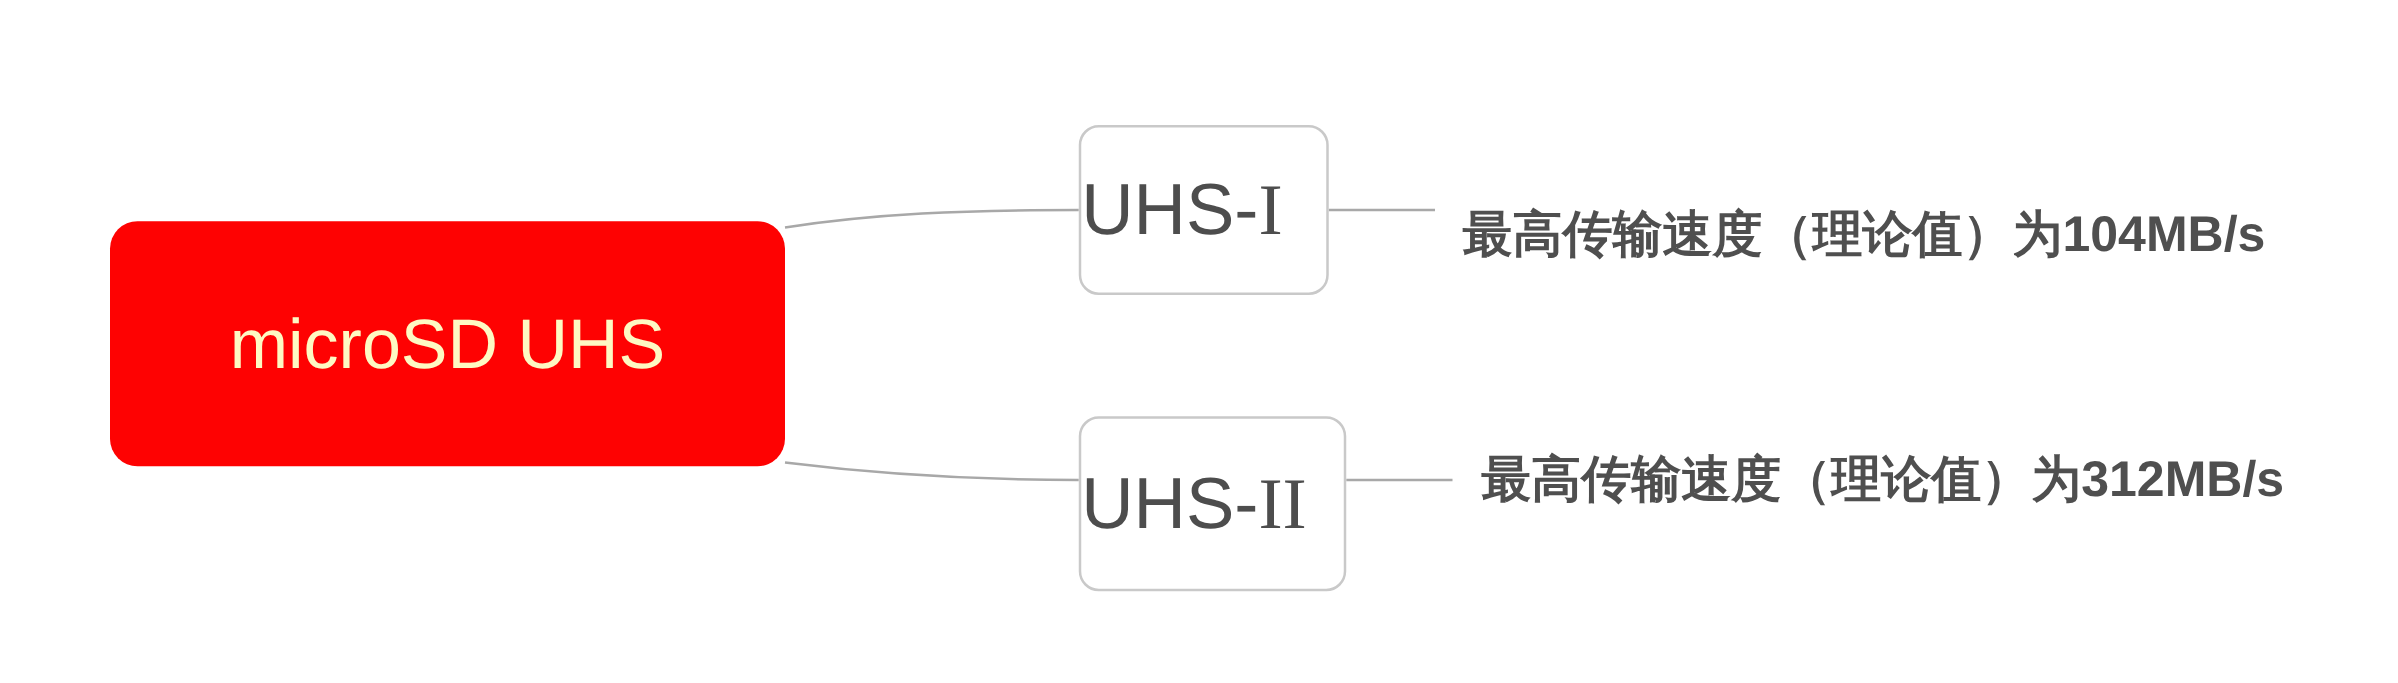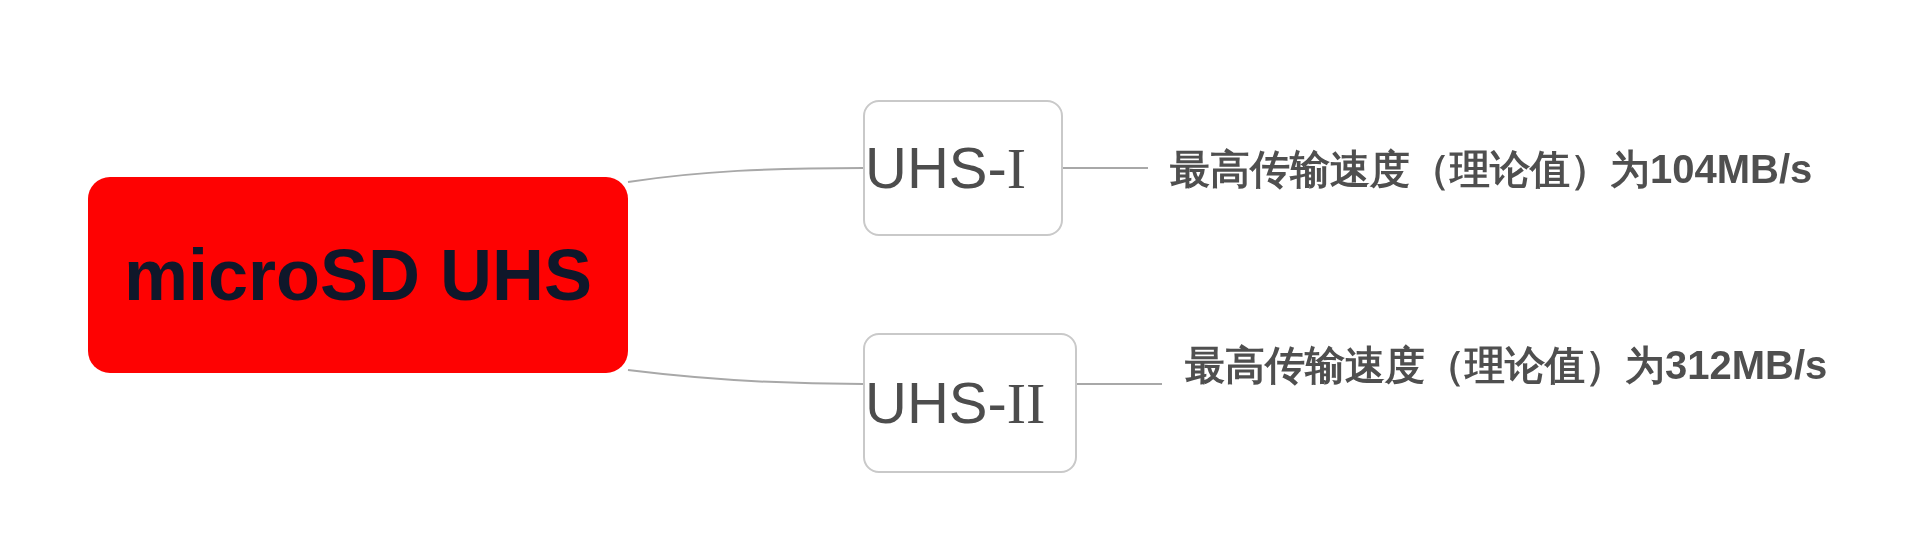--- a/index.html
+++ b/index.html
@@ -35,23 +35,23 @@
     width: 540px;
     height: 196px;
     background: #fe0202;
     border-radius: 22px;
     display: flex;
     align-items: center;
     justify-content: center;
     cursor: pointer;
   }
   .root-node .label {
-    color: #0f172a;
-    font-size: 72px;
-    font-weight: 700;
+    color: #fef9c3;
+    font-size: 56px;
+    font-weight: 400;
     line-height: 1;
     white-space: nowrap;
   }
   .branch-node {
     position: absolute;
     background: #ffffff;
     border: 2px solid #c9c9c9;
     border-radius: 16px;
     box-sizing: border-box;
     display: flex;
@@ -83,20 +83,21 @@
   }
   .detail-text {
     position: absolute;
     transform: translateY(-50%);
     color: #4f4f4f;
     font-size: 40px;
     font-weight: 700;
     line-height: 1;
     white-space: nowrap;
     cursor: default;
+    margin-top: 19px;
   }
   .detail-text.d1 {
     left: 1170px;
     top: 169px;
   }
   .detail-text.d2 {
     left: 1185px;
     top: 365px;
   }
 </style>

